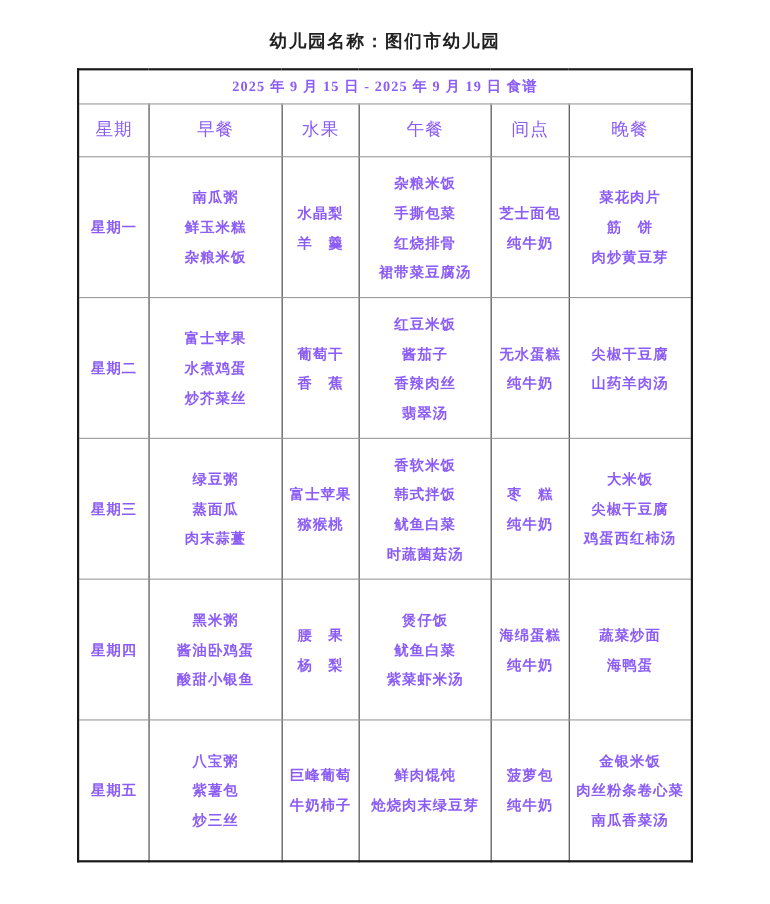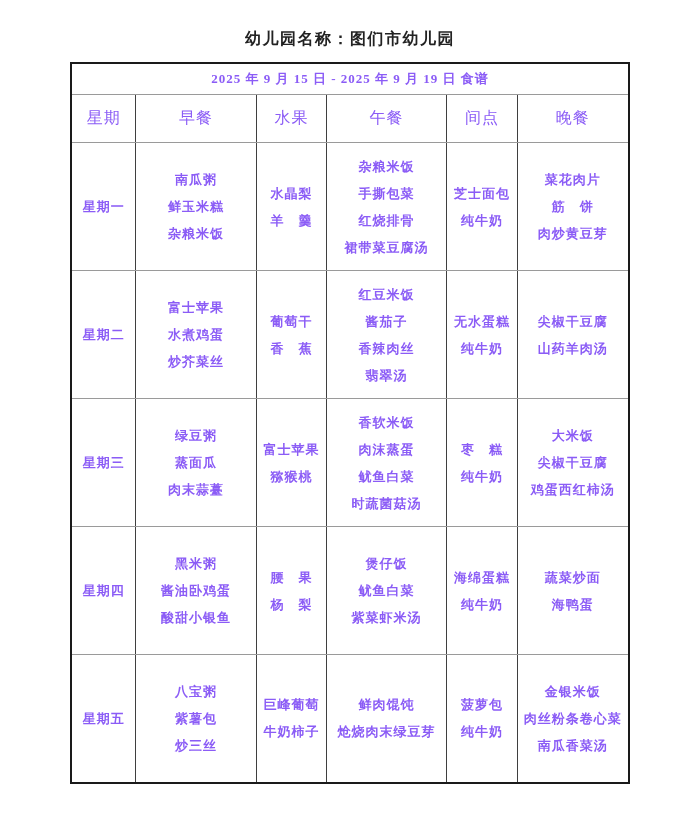--- a/index.html
+++ b/index.html
@@ -114,21 +114,21 @@
           <td><div class="menu-item">富士苹果</div><div class="menu-item">水煮鸡蛋</div><div class="menu-item">炒芥菜丝</div></td>
           <td><div class="menu-item">葡萄干</div><div class="menu-item">香　蕉</div></td>
           <td><div class="menu-item">红豆米饭</div><div class="menu-item">酱茄子</div><div class="menu-item">香辣肉丝</div><div class="menu-item">翡翠汤</div></td>
           <td><div class="menu-item">无水蛋糕</div><div class="menu-item">纯牛奶</div></td>
           <td><div class="menu-item">尖椒干豆腐</div><div class="menu-item">山药羊肉汤</div></td>
         </tr>
         <tr class="body-row">
           <td>星期三</td>
           <td><div class="menu-item">绿豆粥</div><div class="menu-item">蒸面瓜</div><div class="menu-item">肉末蒜薹</div></td>
           <td><div class="menu-item">富士苹果</div><div class="menu-item">猕猴桃</div></td>
-          <td><div class="menu-item">香软米饭</div><div class="menu-item">肉沫蒸蛋</div><div class="menu-item">鱿鱼白菜</div><div class="menu-item">时蔬菌菇汤</div></td>
+          <td><div class="menu-item">香软米饭</div><div class="menu-item">韩式拌饭</div><div class="menu-item">鱿鱼白菜</div><div class="menu-item">时蔬菌菇汤</div></td>
           <td><div class="menu-item">枣　糕</div><div class="menu-item">纯牛奶</div></td>
           <td><div class="menu-item">大米饭</div><div class="menu-item">尖椒干豆腐</div><div class="menu-item">鸡蛋西红柿汤</div></td>
         </tr>
         <tr class="body-row">
           <td>星期四</td>
           <td><div class="menu-item">黑米粥</div><div class="menu-item">酱油卧鸡蛋</div><div class="menu-item">酸甜小银鱼</div></td>
           <td><div class="menu-item">腰　果</div><div class="menu-item">杨　梨</div></td>
           <td><div class="menu-item">煲仔饭</div><div class="menu-item">鱿鱼白菜</div><div class="menu-item">紫菜虾米汤</div></td>
           <td><div class="menu-item">海绵蛋糕</div><div class="menu-item">纯牛奶</div></td>
           <td><div class="menu-item">蔬菜炒面</div><div class="menu-item">海鸭蛋</div></td>

